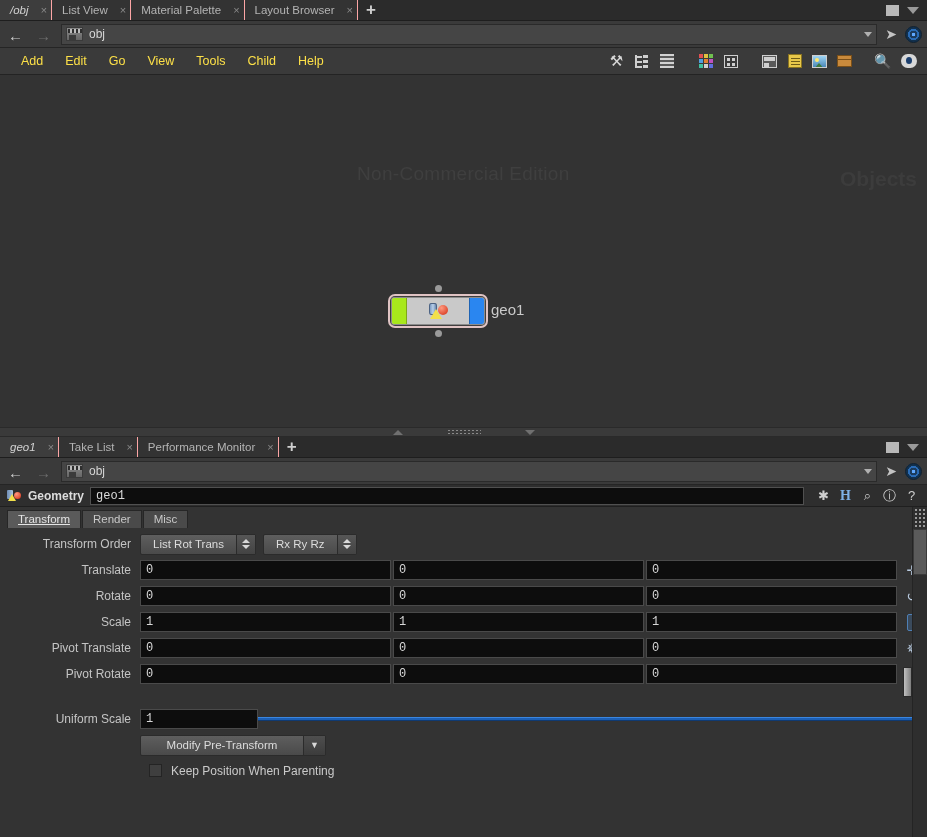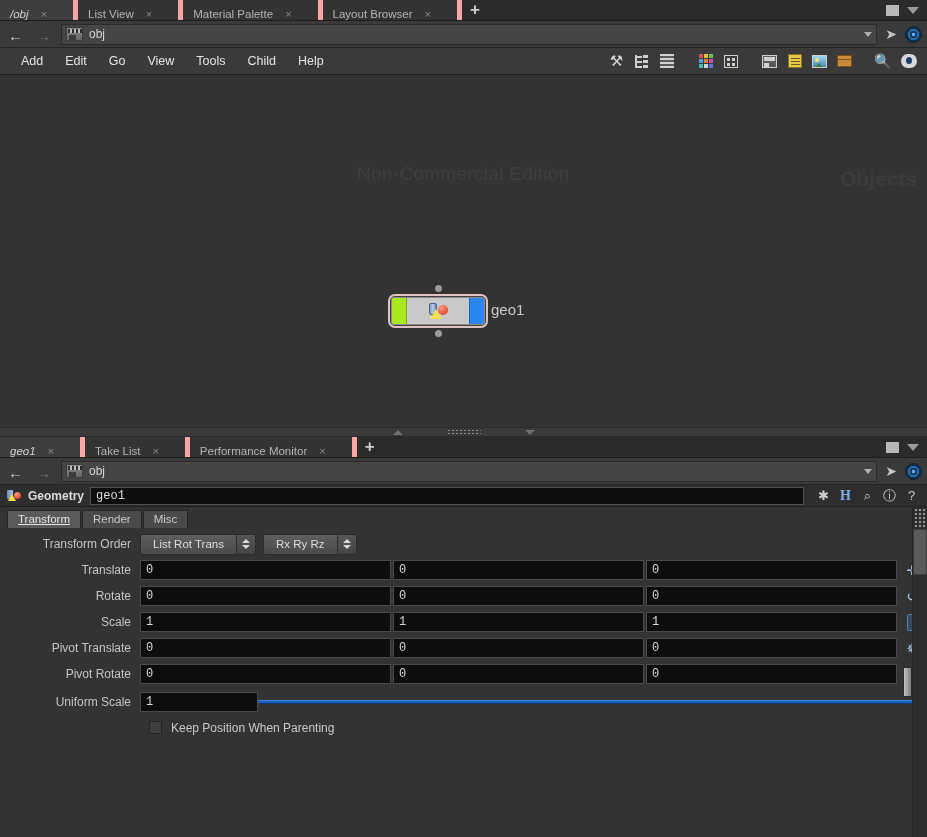--- a/index.html
+++ b/index.html
@@ -14,24 +14,24 @@
   .app { position: relative; width: 927px; height: 837px; }
 
   
   .tabbar {
     display: flex; align-items: stretch;
     height: 21px;
     background: #2b2b2b;
     border-bottom: 1px solid #1e1e1e;
   }
   .tab {
-    display: flex; align-items: flex-end;
-    padding: 0 24px 0 10px;
+    display: flex; align-items: center;
+    padding: 0 2px 0 10px;
     background: #333333;
-    border-right: 5px solid #fca5a5;
+    border-right: 1px solid #fca5a5;
     font-size: 11.5px;
     color: #b4b4b4;
     white-space: nowrap;
   }
   .tab.active { background: #3d3d3d; color: #d2d2d2; font-style: italic; }
   .tab .tlabel { margin-right: 10px; }
   .tab .tclose {
     font-size: 11px; color: #8a8a8a; line-height: 1;
     padding: 0 2px;
   }
@@ -104,21 +104,21 @@
 
   
   .menubar {
     display: flex; align-items: center;
     height: 27px;
     background: #3a3a3a;
     border-bottom: 1px solid #232323;
     padding-left: 10px;
   }
   .menu-item {
-    padding: 0 11px; font-size: 12.5px; color: #e5e5e5; line-height: 27px;
+    padding: 0 11px; font-size: 12.5px; color: #fde047; line-height: 27px;
   }
   .menu-spacer { flex: 1; }
   .tool-icons { display: flex; align-items: center; gap: 0px; padding-right: 6px; }
   .ticon {
     width: 25px; height: 23px;
     display: flex; align-items: center; justify-content: center;
     position: relative;
   }
   .tsep { width: 14px; }
 
@@ -664,31 +664,38 @@
           <div class="pinput">0</div>
         </div>
         <div class="phandle">
           <span class="hicon">
             <span class="hglyph">✵</span>
             <span class="cursor"></span>
           </span>
         </div>
       </div>
 
-      <div class="prow" style="margin-top:6px;">
+      <div class="prow" style="margin-top:23px;">
         <div class="plabel">Uniform Scale</div>
         <div class="pinput" style="flex:none;width:118px;">1</div>
         <div class="slider-wrap">
           <div class="slider-track">
             <div class="slider-line"></div>
             <div class="slider-knob"></div>
           </div>
         </div>
       </div>
 
+      <div class="prow" style="margin-top:3px;">
+        <div class="plabel"></div>
+        <div class="pcombo" style="width:186px;">
+          <span class="ctext" style="flex:1;">Modify Pre-Transform</span>
+          <span class="cdrop" style="font-size:9px;color:#d8d8d8;">▼</span>
+        </div>
+      </div>
 
       <div class="pcheckrow">
         <div class="pcheck-spacer"></div>
         <div class="pcheckbox"></div>
         <div class="pchecklabel">Keep Position When Parenting</div>
       </div>
 
     </div>
 
     <div class="vscroll">

